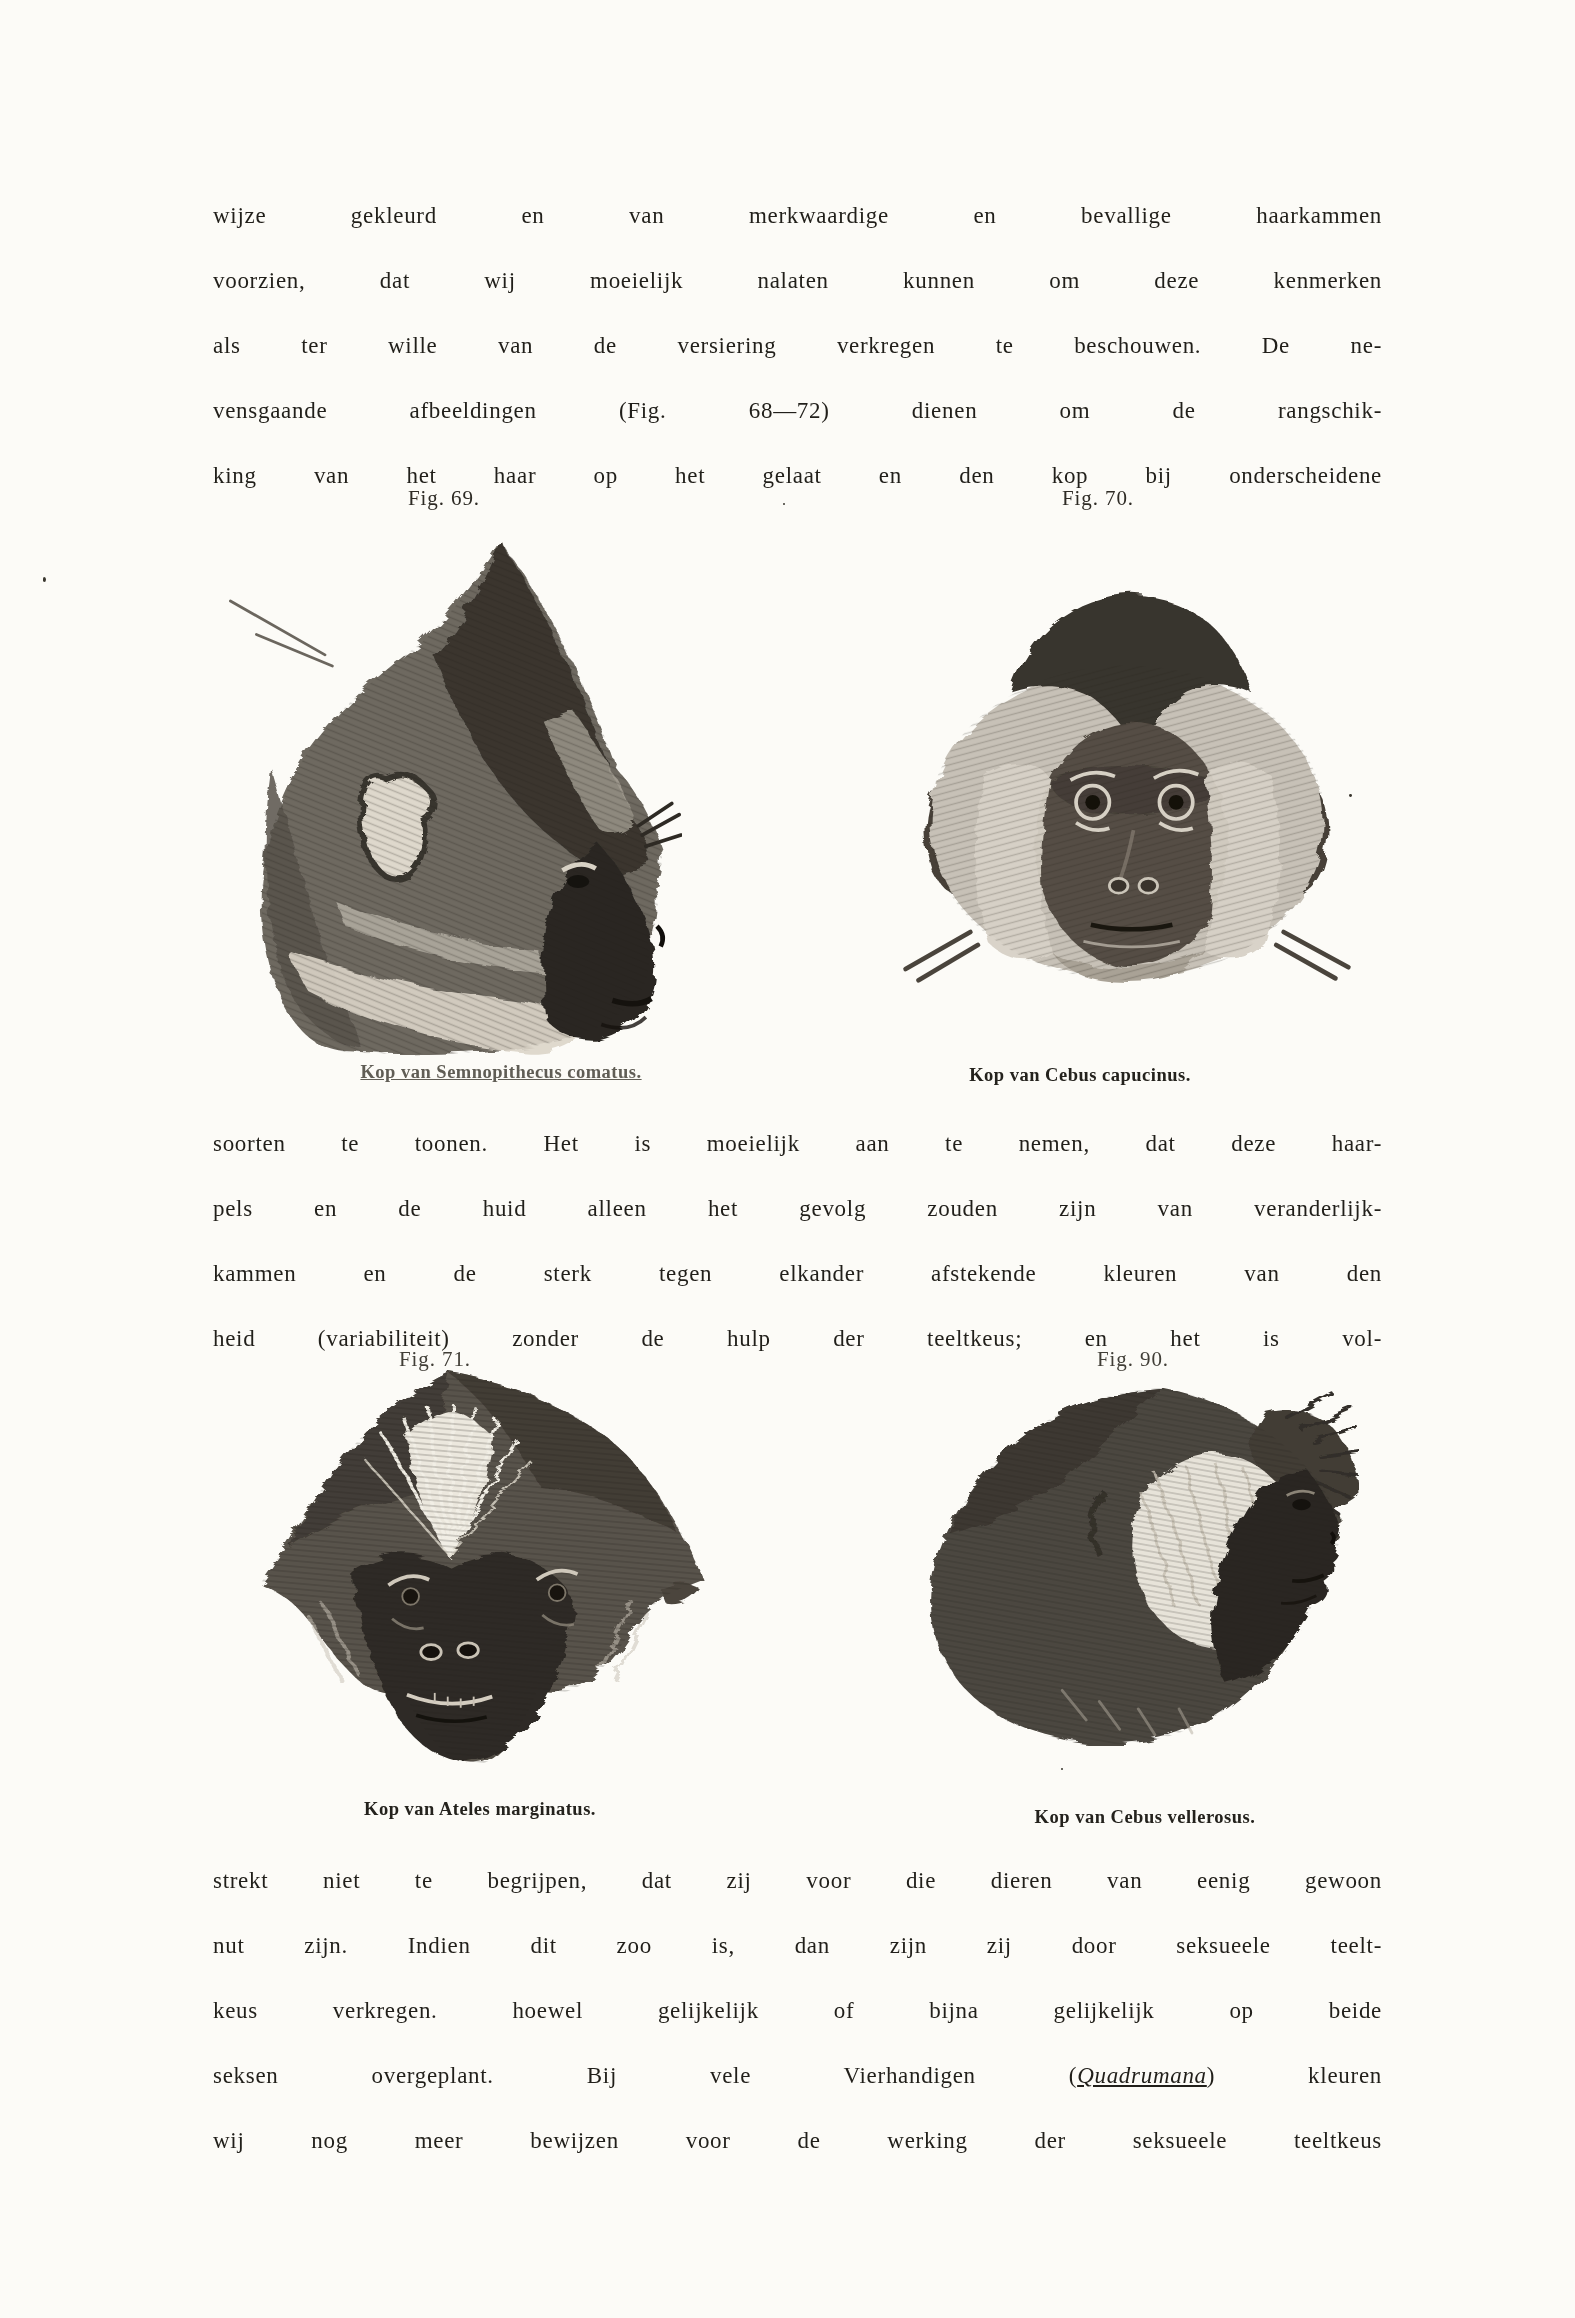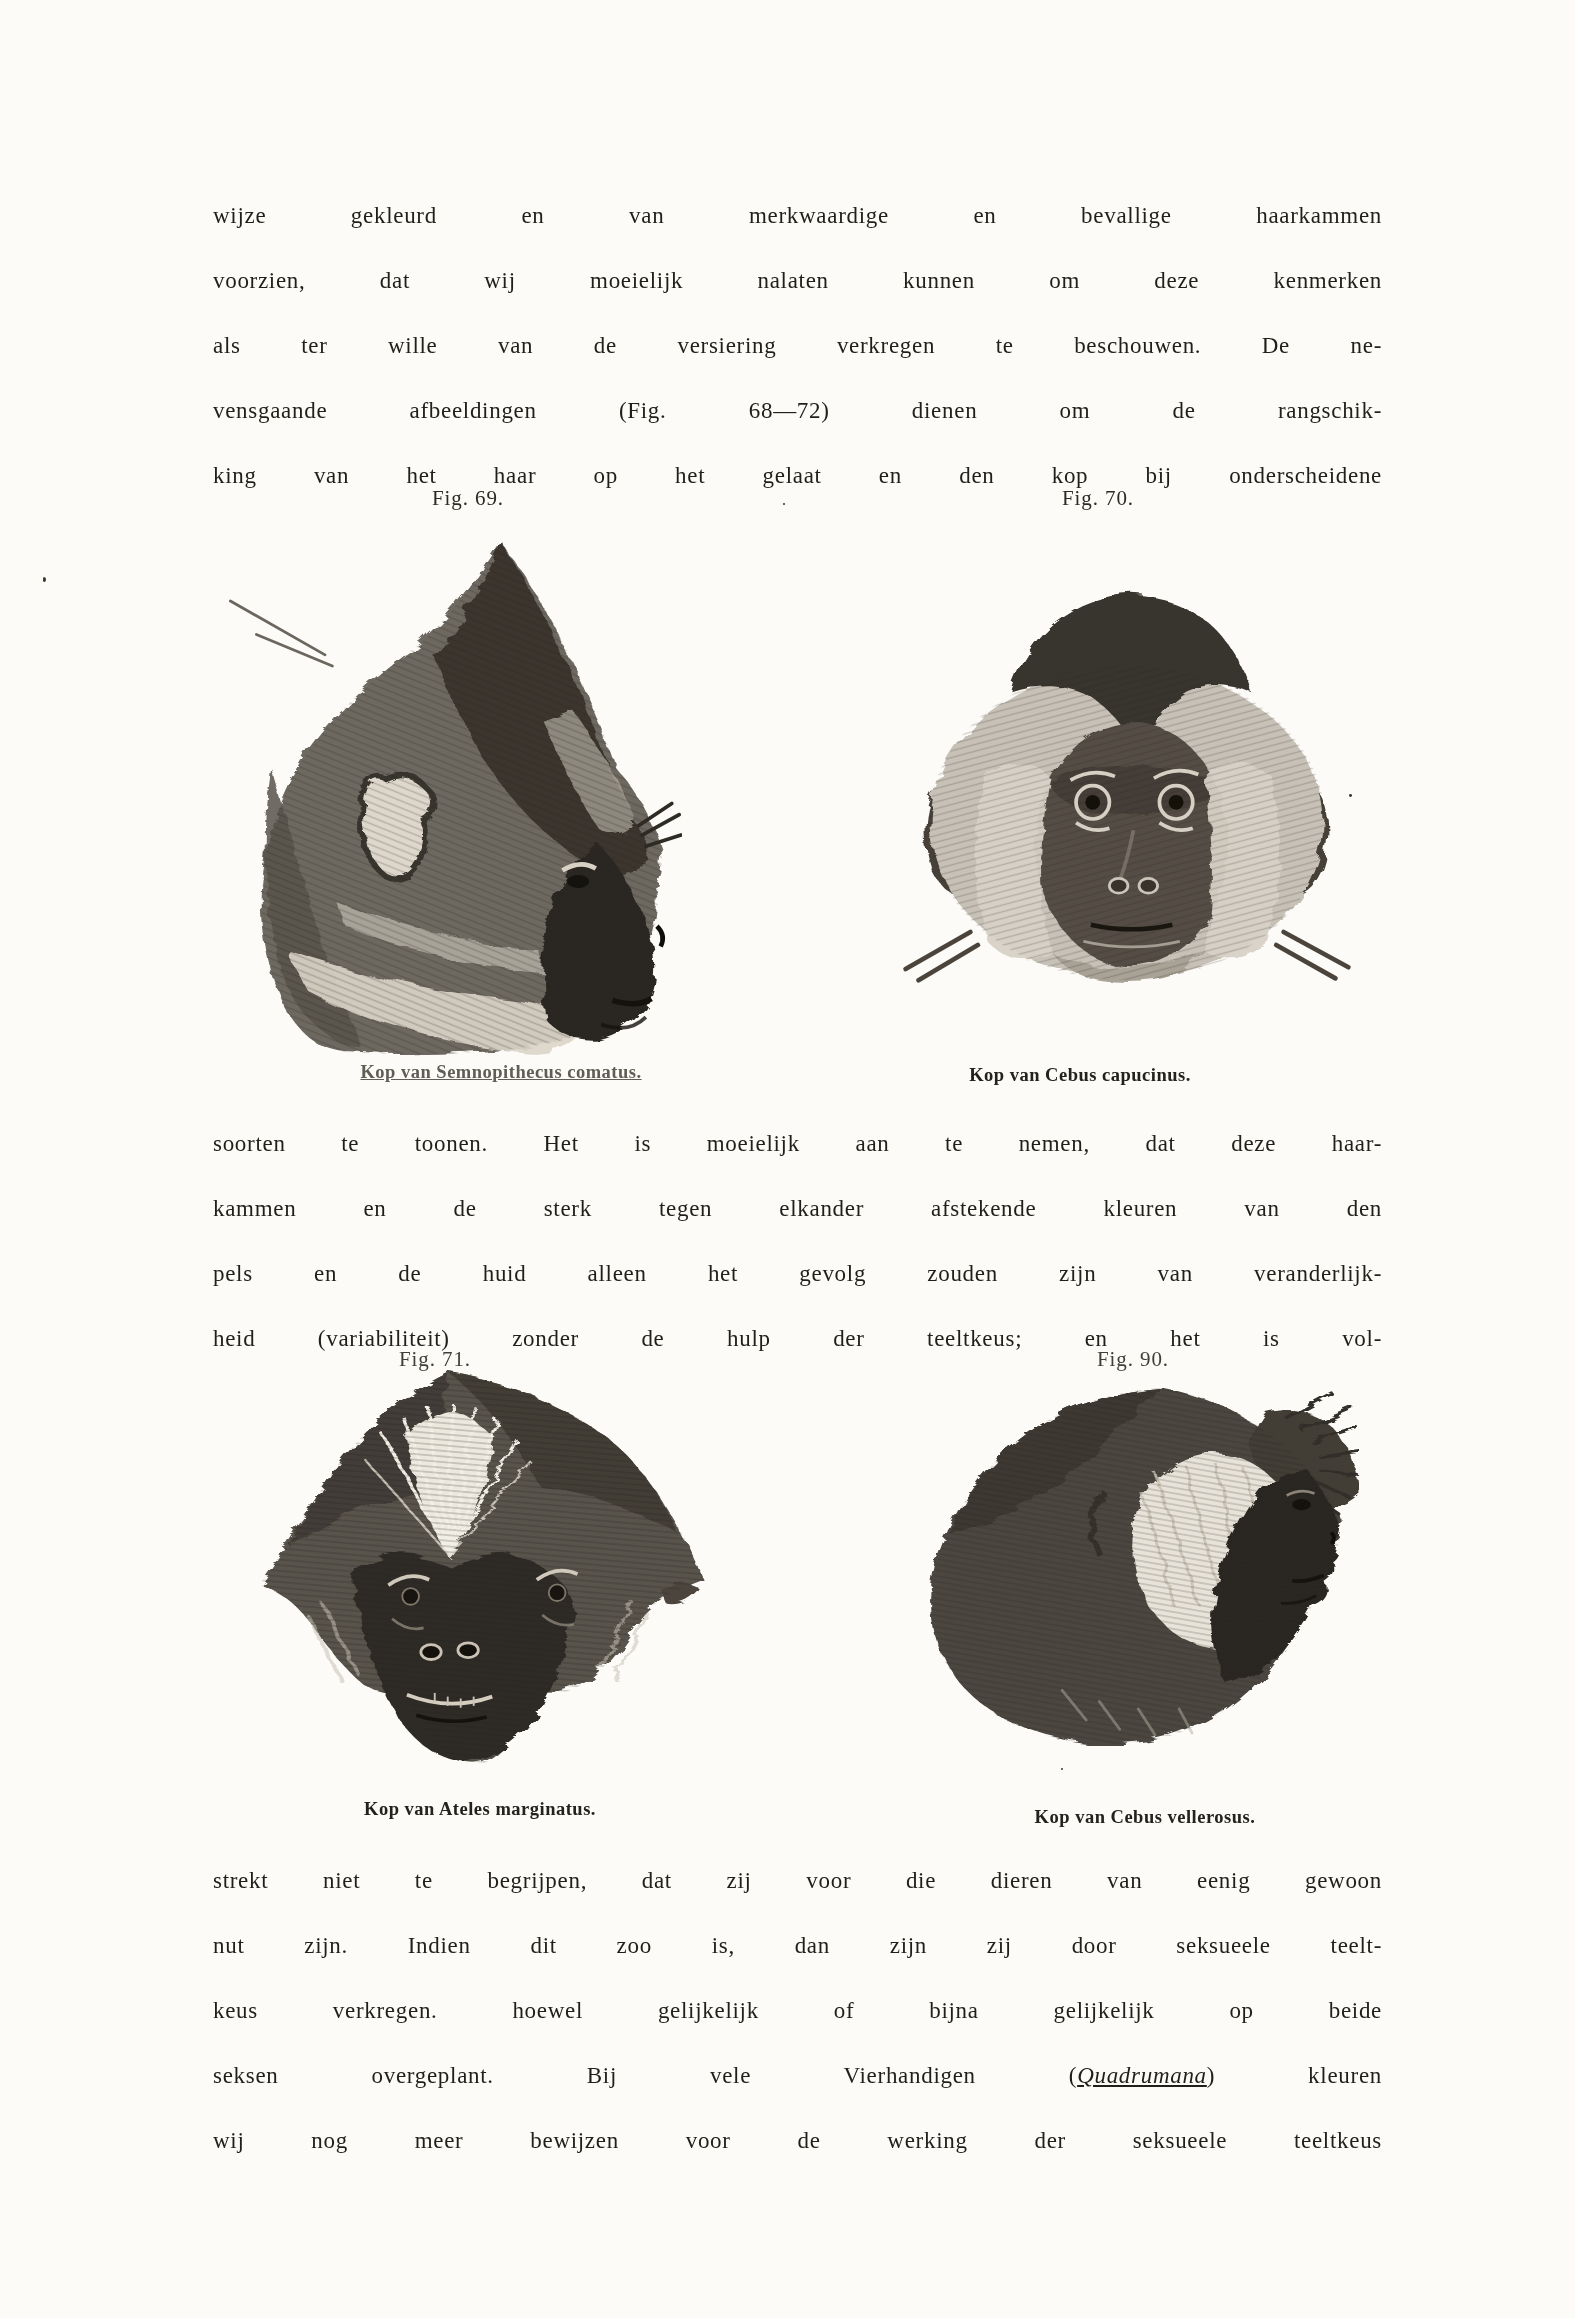--- a/index.html
+++ b/index.html
@@ -46,21 +46,21 @@
 
 
   <div class="para p1">
     <div class="tline">wijze gekleurd en van merkwaardige en bevallige haarkammen</div>
     <div class="tline">voorzien, dat wij moeielijk nalaten kunnen om deze kenmerken</div>
     <div class="tline">als ter wille van de versiering verkregen te beschouwen. De ne-</div>
     <div class="tline">vensgaande afbeeldingen (Fig. 68—72) dienen om de rangschik-</div>
     <div class="tline">king van het haar op het gelaat en den kop bij onderscheidene</div>
   </div>
 
-  <span class="figlabel" style="left:408px;top:486px;margin-left:24px;">Fig. 69.</span>
+  <span class="figlabel" style="left:408px;top:486px;">Fig. 69.</span>
   <span class="figlabel" style="left:1062px;top:486px;">Fig. 70.</span>
 
   <div class="illus" style="left:223px;top:536px;width:459px;height:522px;">
     <svg viewBox="0 0 495 562" width="100%" height="100%" preserveAspectRatio="none">
       <defs>
         <filter id="f69" x="-12%" y="-8%" width="124%" height="116%">
           <feTurbulence type="fractalNoise" baseFrequency="0.018 0.06" numOctaves="4" seed="7" result="n"></feTurbulence>
           <feDisplacementMap in="SourceGraphic" in2="n" scale="14"></feDisplacementMap>
         </filter>
         <pattern id="h69" width="7" height="7" patternUnits="userSpaceOnUse" patternTransform="rotate(112)">
@@ -140,22 +140,22 @@
         <line x1="406" y1="394" x2="470" y2="430"></line>
       </g>
     </svg>
   </div>
 
   <div class="caption faded" style="left:223px;top:1062px;text-decoration:underline;">Kop van Semnopithecus comatus.</div>
   <div class="caption" style="left:802px;top:1065px;">Kop van Cebus capucinus.</div>
 
   <div class="para p2">
     <div class="tline">soorten te toonen. Het is moeielijk aan te nemen, dat deze haar-</div>
+    <div class="tline">pels en de huid alleen het gevolg zouden zijn van veranderlijk-</div>
     <div class="tline">kammen en de sterk tegen elkander afstekende kleuren van den</div>
-    <div class="tline">pels en de huid alleen het gevolg zouden zijn van veranderlijk-</div>
     <div class="tline">heid (variabiliteit) zonder de hulp der teeltkeus; en het is vol-</div>
   </div>
 
   <span class="figlabel faded" style="left:399px;top:1335px;">Fig. 71.</span>
   <span class="figlabel faded" style="left:1097px;top:1335px;">Fig. 90.</span>
 
   <div class="illus" style="left:253px;top:1370px;width:459px;height:399px;">
     <svg viewBox="0 0 495 430" width="100%" height="100%" preserveAspectRatio="none">
       <defs>
         <filter id="f71" x="-12%" y="-10%" width="124%" height="120%">

